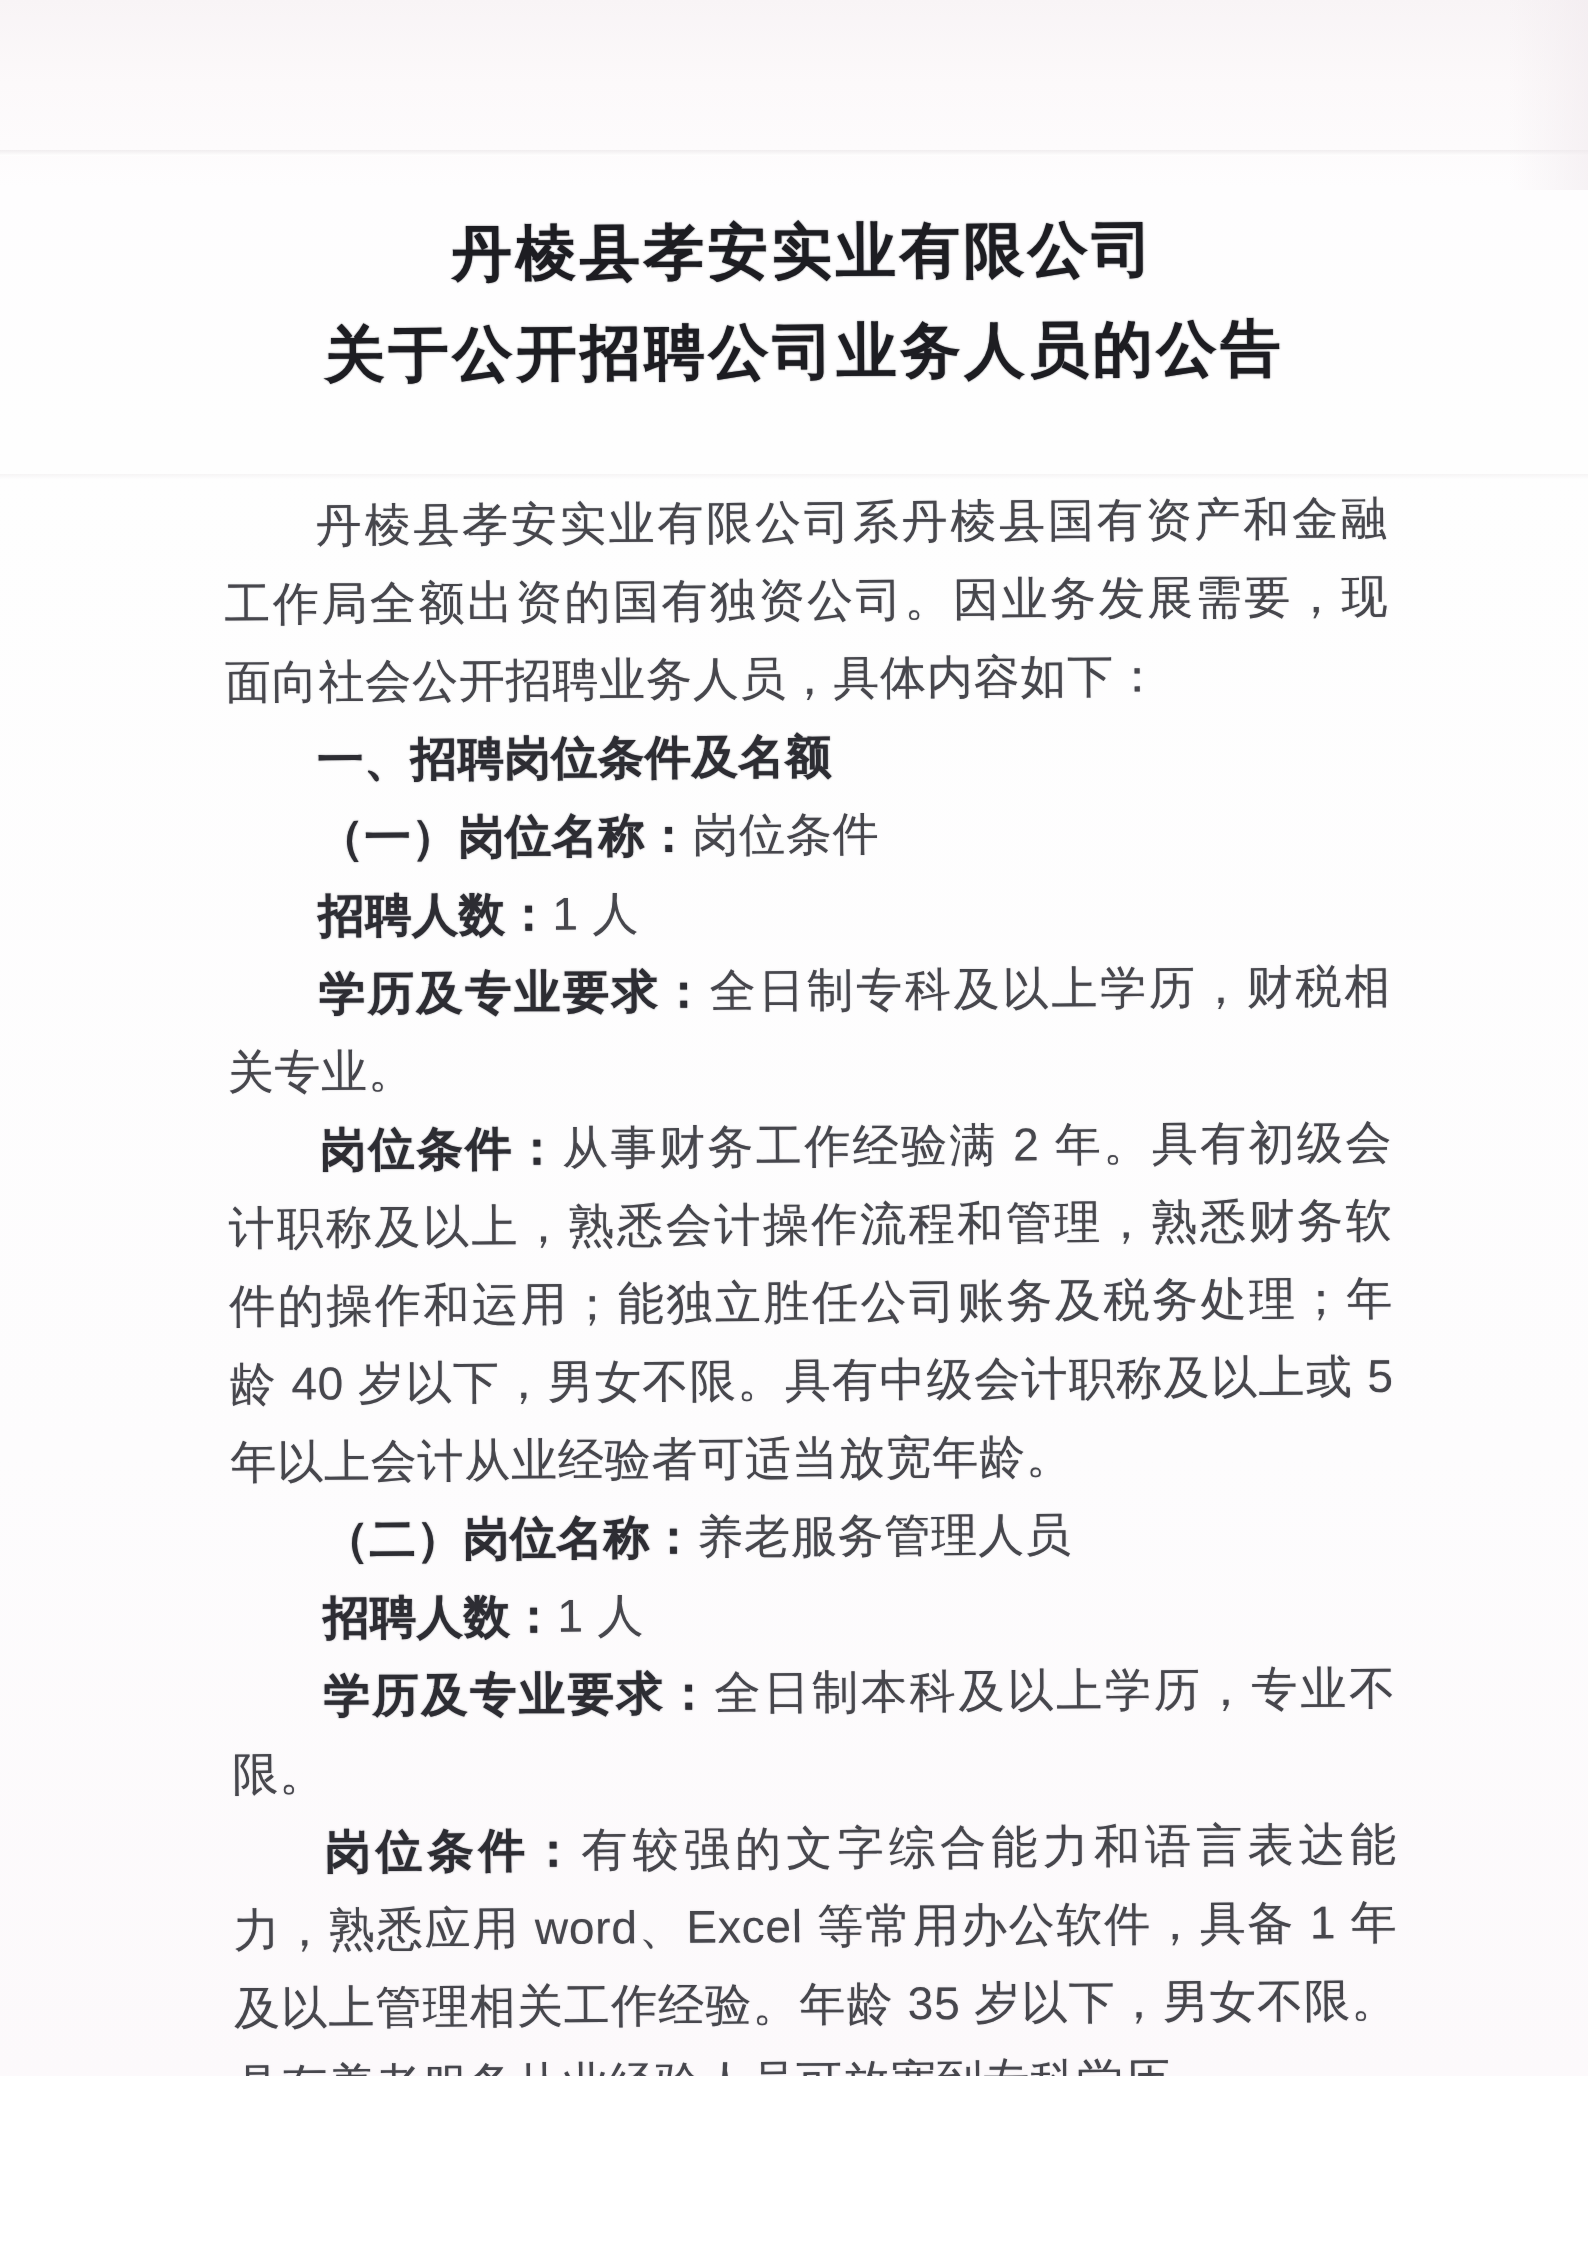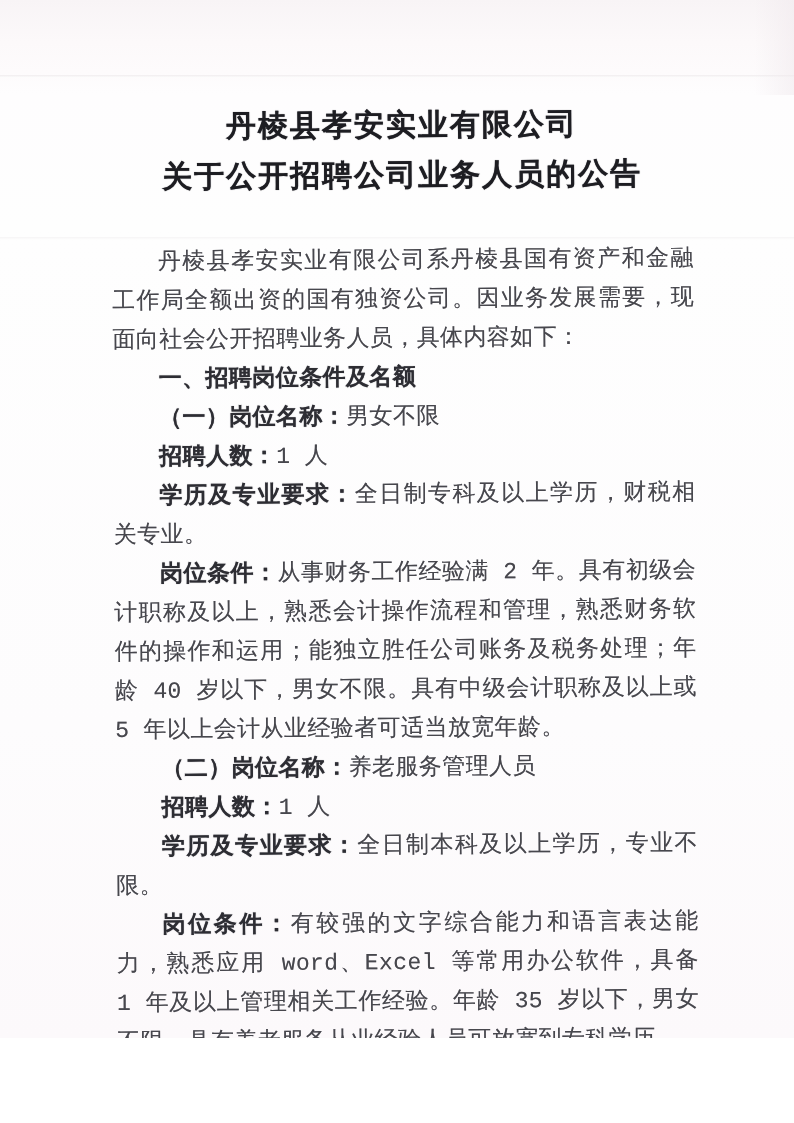--- a/index.html
+++ b/index.html
@@ -12,21 +12,21 @@
     overflow: hidden;
     background:
       linear-gradient(180deg,
         #f8f4f6 0%,
         #fcf9fa 4%,
         #fdfbfc 7%,
         #fefdfe 9%,
         #fefefe 22%,
         #fdfcfd 70%,
         #fcf9fb 100%);
-    font-family: Liberation Mono, monospace;
+    font-family: Liberation Sans, sans-serif;
   }
 
   
   .crease {
     position: absolute;
     left: 0;
     right: 0;
     height: 3px;
     pointer-events: none;
   }
@@ -102,21 +102,21 @@
 
     <h1 class="doc-title">
       <span>丹棱县孝安实业有限公司</span>
       <span>关于公开招聘公司业务人员的公告</span>
     </h1>
 
     <p class="intro">丹棱县孝安实业有限公司系丹棱县国有资产和金融工作局全额出资的国有独资公司。因业务发展需要，现面向社会公开招聘业务人员，具体内容如下：</p>
 
     <p class="heading">一、招聘岗位条件及名额</p>
 
-    <p><span class="label">（一）岗位名称：</span><span>男女不限</span></p>
+    <p><span class="label">（一）岗位名称：</span><span>岗位条件</span></p>
 
     <p><span class="label">招聘人数：</span><span>1 人</span></p>
 
     <p><span class="label">学历及专业要求：</span><span>全日制专科及以上学历，财税相关专业。</span></p>
 
     <p><span class="label">岗位条件：</span><span>从事财务工作经验满 2 年。具有初级会计职称及以上，熟悉会计操作流程和管理，熟悉财务软件的操作和运用；能独立胜任公司账务及税务处理；年龄 40 岁以下，男女不限。具有中级会计职称及以上或 5 年以上会计从业经验者可适当放宽年龄。</span></p>
 
     <p><span class="label">（二）岗位名称：</span><span>养老服务管理人员</span></p>
 
     <p><span class="label">招聘人数：</span><span>1 人</span></p>

